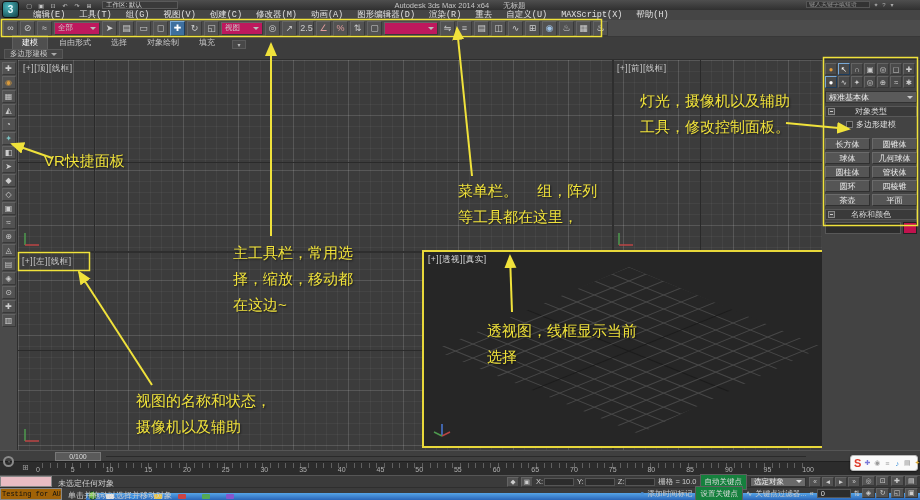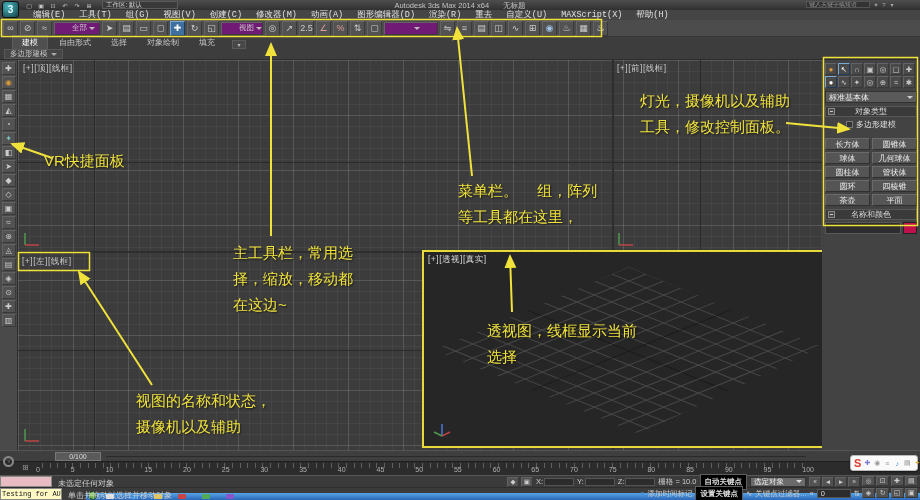--- a/index.html
+++ b/index.html
@@ -29,21 +29,21 @@
   .menu-item{font-size:8.5px;color:#e0e0e0;padding:0 7px;white-space:nowrap;}
 
   
   .toolbar{position:absolute;left:0;top:20px;width:920px;height:17px;background:#4c4c4c;
     border-bottom:1px solid #383838;display:flex;align-items:center;gap:2px;padding-left:3px;}
   .tool{width:15px;height:15px;background:#525252;border:1px solid;border-color:#636363 #393939 #393939 #636363;
     color:#cccccc;font-size:9px;display:flex;align-items:center;justify-content:center;flex:0 0 auto;overflow:hidden;}
   .tool.active{background:#3e6f9e;border-color:#78a8d6 #1d3c5c #1d3c5c #78a8d6;color:#fff;}
   .tool .lbl{display:none;font-size:7.5px;color:#ccc;white-space:nowrap;}
   .tool .caret{display:none;width:0;height:0;border-left:3px solid transparent;border-right:3px solid transparent;border-top:3px solid #bbb;margin-left:2px;}
-  .tool.dd{width:auto;height:13px;background:#701a75;padding:0 17px;justify-content:space-between;}
+  .tool.dd{width:auto;height:13px;background:#be185d;padding:0 3px;justify-content:space-between;}
   .tool.dd .lbl,.tool.dd .caret{display:inline-block;}
 
   
   .ribbon{position:absolute;left:0;top:37px;width:920px;height:23px;background:#3d3d3d;border-bottom:1px solid #2d2d2d;}
   .ribbon-tabs{height:12px;display:flex;gap:2px;align-items:flex-end;padding-left:12px;}
   .rtab{font-size:8px;color:#c8c8c8;padding:1px 9px;white-space:nowrap;}
   .rtab.active{background:#4f4f4f;border:1px solid #5f5f5f;border-bottom:none;color:#fff;}
   .ribbon-extra{width:14px;height:9px;margin-left:6px;background:#484848;border:1px solid #5a5a5a;color:#bbb;font-size:6px;display:flex;align-items:center;justify-content:center;}
   .ribbon-panelrow{height:10px;display:flex;align-items:center;padding-left:4px;}
   .rpanel-btn{height:10px;background:#464646;border:1px solid #585858;color:#ccc;font-size:7.5px;
@@ -101,32 +101,32 @@
     background:repeating-linear-gradient(90deg,#606060 0 1px,transparent 1px 7.6px);}
   .rnums{position:absolute;left:36px;right:106px;top:4px;display:flex;justify-content:space-between;}
   .ticknum{font-size:7px;color:#b0b0b0;}
   .circleicon{position:absolute;left:3px;top:456px;width:11px;height:11px;border:2px solid #8a8a8a;border-radius:50%;
     color:#999;font-size:6px;display:flex;align-items:center;justify-content:center;z-index:20;}
   .gridicon{position:absolute;left:22px;top:463px;font-size:8px;color:#999;z-index:20;}
 
   .status1{position:absolute;left:0;top:475px;width:920px;height:12px;background:#3b3b3b;border-top:1px solid #565656;}
   .status2{position:absolute;left:0;top:487px;width:920px;height:13px;background:#3b3b3b;border-top:1px solid #2e2e2e;}
   .pinkbox{position:absolute;left:0;top:0;width:52px;height:11px;background:#e9bcc3;border:1px solid #888;z-index:60;}
-  .whitebox{position:absolute;left:0;top:0;width:62px;height:12px;background:#fef9c3;border:1px solid #888;z-index:60;
+  .whitebox{position:absolute;left:0;top:0;width:62px;height:12px;background:#a16207;border:1px solid #888;z-index:60;
     font-family:"Liberation Mono","DejaVu Sans Mono",monospace;font-size:7px;color:#111;display:flex;align-items:center;padding-left:1px;white-space:nowrap;}
   .statustext{position:absolute;left:58px;top:2px;font-size:8px;color:#cfcfcf;white-space:nowrap;}
   .prompttext{position:absolute;left:68px;top:2px;font-size:8px;color:#cfcfcf;white-space:nowrap;z-index:55;}
   .r1,.r2{position:absolute;right:60px;display:flex;align-items:center;gap:3px;height:11px;z-index:56;}
   .r1{top:0;}.r2{top:0;}
   .r1 .tool,.r2 .tool{width:12px;height:10px;font-size:6.5px;}
   .coordwrap{display:flex;align-items:center;gap:1px;font-size:7.5px;color:#ccc;}
   .coordbox{width:30px;height:8px;background:#2c2c2c;border:1px solid #555;display:inline-block;}
   .stext{font-size:7.5px;color:#ccc;white-space:nowrap;}
-  .sbtn{height:16px;background:#000000;border:1px solid #5f5f5f;color:#ddd;font-size:7.5px;
-    display:flex;align-items:center;padding:0 4px;white-space:nowrap;font-weight:bold;}
+  .sbtn{height:16px;background:#15803d;border:1px solid #5f5f5f;color:#ddd;font-size:7.5px;
+    display:flex;align-items:center;padding:0 4px;white-space:nowrap;}
   .sdd{height:10px;width:56px;background:#6a6a6a;border:1px solid #333;color:#eee;font-size:7.5px;
     display:flex;align-items:center;justify-content:space-between;padding:0 3px;white-space:nowrap;}
   .sdd .caret2{width:0;height:0;border-left:3px solid transparent;border-right:3px solid transparent;border-top:3px solid #ddd;}
   .framebox{width:34px;height:9px;background:#2c2c2c;border:1px solid #555;color:#ddd;font-size:7.5px;
     display:flex;align-items:center;padding-left:3px;}
   .navcluster{position:absolute;right:2px;top:476px;width:56px;height:22px;display:grid;
     grid-template-columns:repeat(4,1fr);gap:1px;z-index:57;}
   .navcluster .tool{width:13px;height:10px;font-size:7px;}
 
   .taskbar{position:absolute;left:86px;top:493px;width:834px;height:7px;z-index:50;

